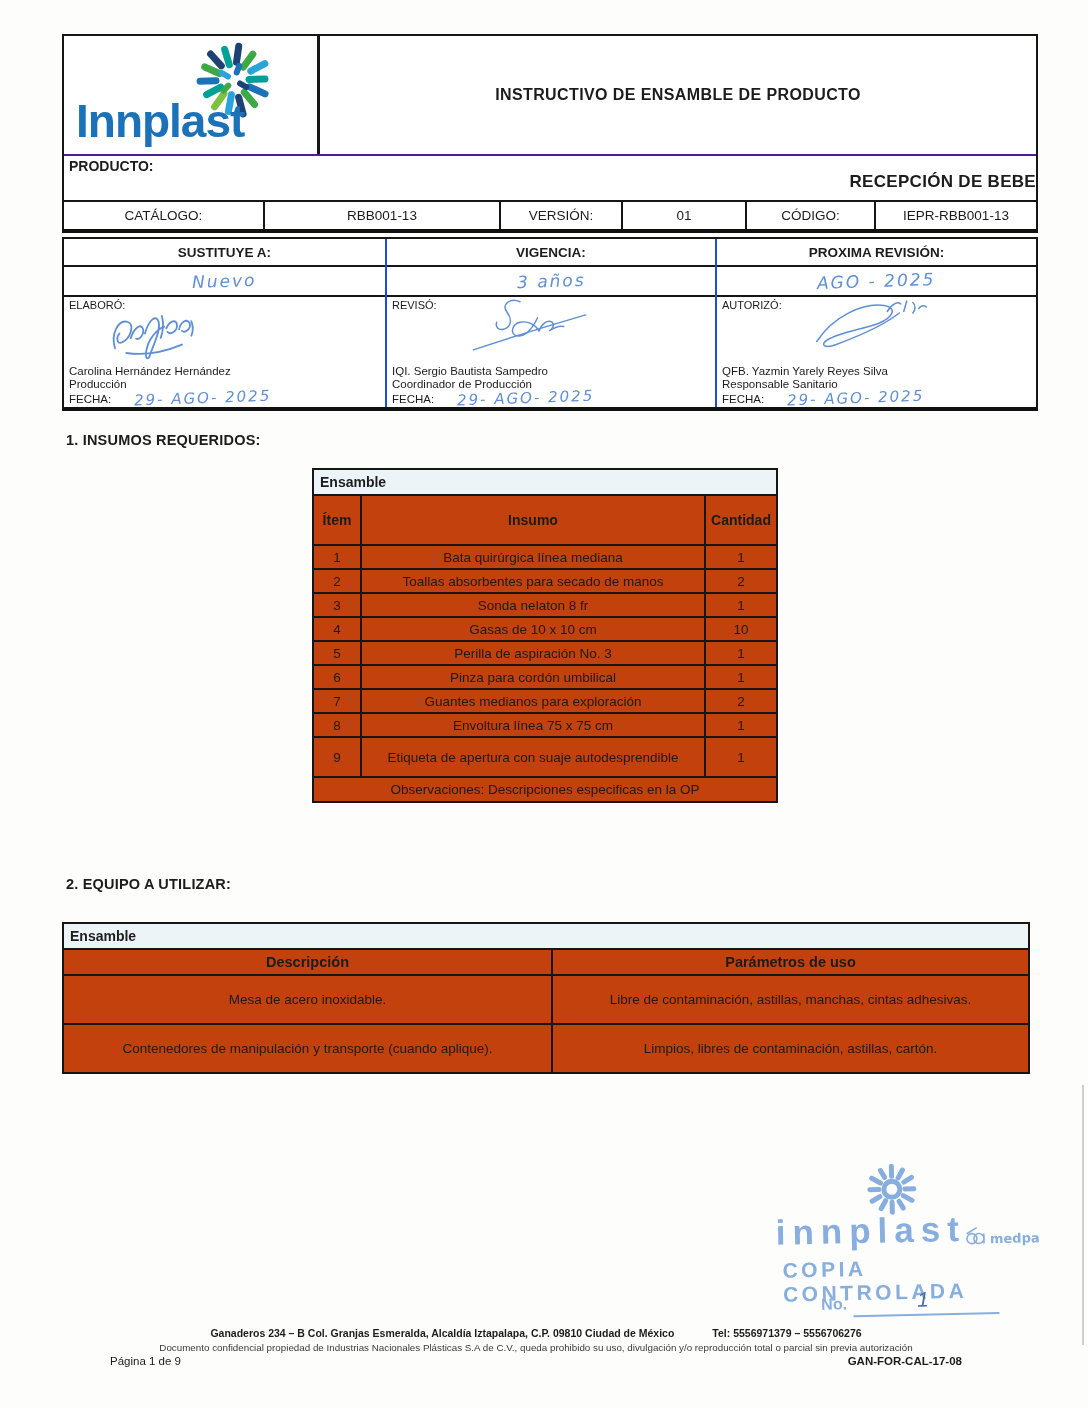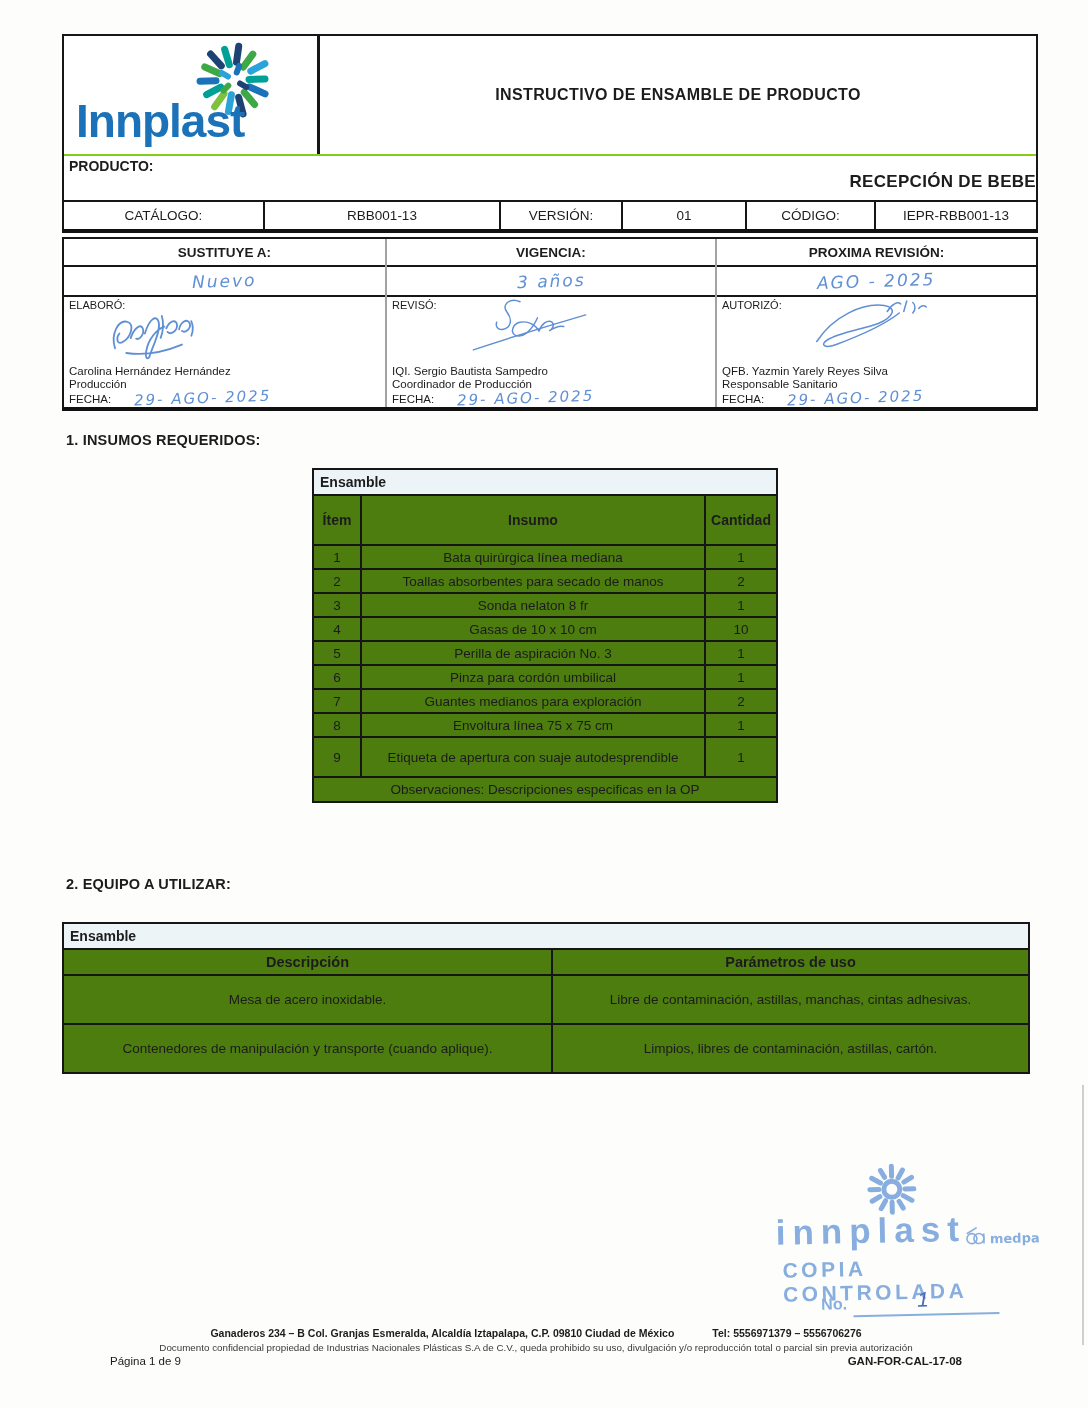--- a/index.html
+++ b/index.html
@@ -13,55 +13,55 @@
   
   .hdr-table { position:absolute; left:62px; top:34px; width:976px;
     border:2px solid #161616; border-bottom:4px solid #111; background:#fff; }
   .hdr-row1 { display:flex; height:118px; }
   .logo-cell { width:256px; border-right:3px solid #161616; position:relative; }
   .logo-word { position:absolute; left:12px; bottom:6px; font-size:46px; font-weight:700;
     color:#1b72b8; letter-spacing:-1px; }
   .logo-burst { position:absolute; left:128px; top:2px; }
   .title-cell { flex:1; display:flex; align-items:center; justify-content:center; }
   .doc-title { font-size:16px; font-weight:700; letter-spacing:.4px; }
-  .hdr-row2 { position:relative; height:46px; border-top:2px solid #84cc16; }
+  .hdr-row2 { position:relative; height:46px; border-top:2px solid #4c1d95; }
   .producto-label { position:absolute; left:5px; top:2px; font-size:14px; font-weight:700; }
   .product-name { position:absolute; left:0; right:0; bottom:8px; text-align:right;
     font-size:17px; font-weight:700; letter-spacing:.3px; }
   .hdr-row3 { display:flex; height:29px; border-top:2px solid #161616; font-size:13.5px; }
   .hdr-row3 > div { display:flex; align-items:center; justify-content:center; }
   .hdr-row3 > div + div { border-left:2px solid #161616; }
   .c-cat-l{width:199px;} .c-cat-v{width:236px;} .c-ver-l{width:122px;}
   .c-ver-v{width:124px;} .c-cod-l{width:129px;} .c-cod-v{flex:1;}
   
   .auth-table { position:absolute; left:62px; top:237px; width:976px;
     border:2px solid #161616; border-bottom:4px solid #111; background:#fff; }
   .auth-cols { display:flex; }
-  .auth-col { width:321px; } .auth-col + .auth-col { border-left:2px solid #a3a3a3; }
+  .auth-col { width:321px; } .auth-col + .auth-col { border-left:2px solid #1d4ed8; }
   .auth-col:nth-child(2){ width:330px; } .auth-col:nth-child(3){ flex:1; }
   .auth-head { height:28px; display:flex; align-items:center; justify-content:center;
     font-size:13.5px; font-weight:700; border-bottom:2px solid #161616; }
   .auth-val { height:30px; display:flex; align-items:center; justify-content:center;
     border-bottom:2px solid #161616; }
   .sig-cell { height:110px; position:relative; padding:2px 5px; }
   .sig-label { font-size:11px; }
   .sig-svg { position:absolute; top:8px; left:40px; }
   .sig-name { position:absolute; left:5px; bottom:30px; font-size:11.5px; }
   .sig-role { position:absolute; left:5px; bottom:17px; font-size:11.5px; }
   .sig-fecha { position:absolute; left:5px; bottom:2px; font-size:11.5px; }
   .fecha-hand { position:absolute; left:70px; bottom:0px; }
   
   .hand { font-family:"DejaVu Sans",sans-serif; font-style:italic; color:#5f8fd4;
     letter-spacing:2px; transform:rotate(-2deg); display:inline-block; }
   .hand-lg { font-size:17px; } .hand-md { font-size:15px; }
   
   .sec-head { position:absolute; font-size:14.5px; font-weight:700; letter-spacing:.2px; }
   .sec1-head { left:66px; top:432px; } .sec2-head { left:66px; top:876px; }
   
-  table { border-collapse:collapse; background:#4d7c0f; }
+  table { border-collapse:collapse; background:#c2410c; }
   td,th { border:2px solid #161616; font-size:13.5px; text-align:center; padding:1px 4px; }
   .grp-row td { background:#edf4f8; text-align:left; font-weight:700; font-size:14px;
     padding-left:6px; height:26px; }
   .t1 { position:absolute; left:312px; top:468px; width:466px; }
   .t1 .colhead td { font-weight:700; height:50px; font-size:14px; }
   .t1 .r { height:24px; } .t1 .r2 { height:40px; }
   .t1 .obs td { height:25px; font-size:13.5px; }
   .col-item{ width:48px;border-radius:18px; } .col-cant{ width:72px; }
   .t2 { position:absolute; left:62px; top:922px; width:968px; }
   .t2 .colhead td { font-weight:700; height:26px; font-size:14.5px; }

